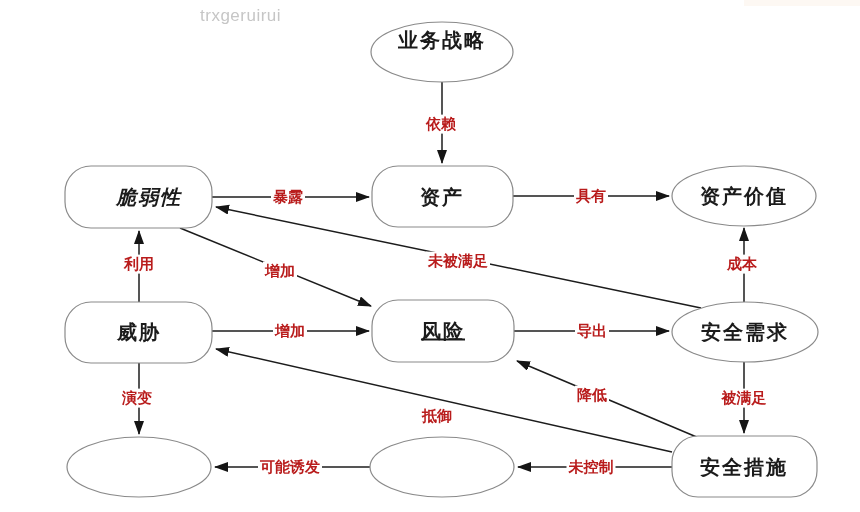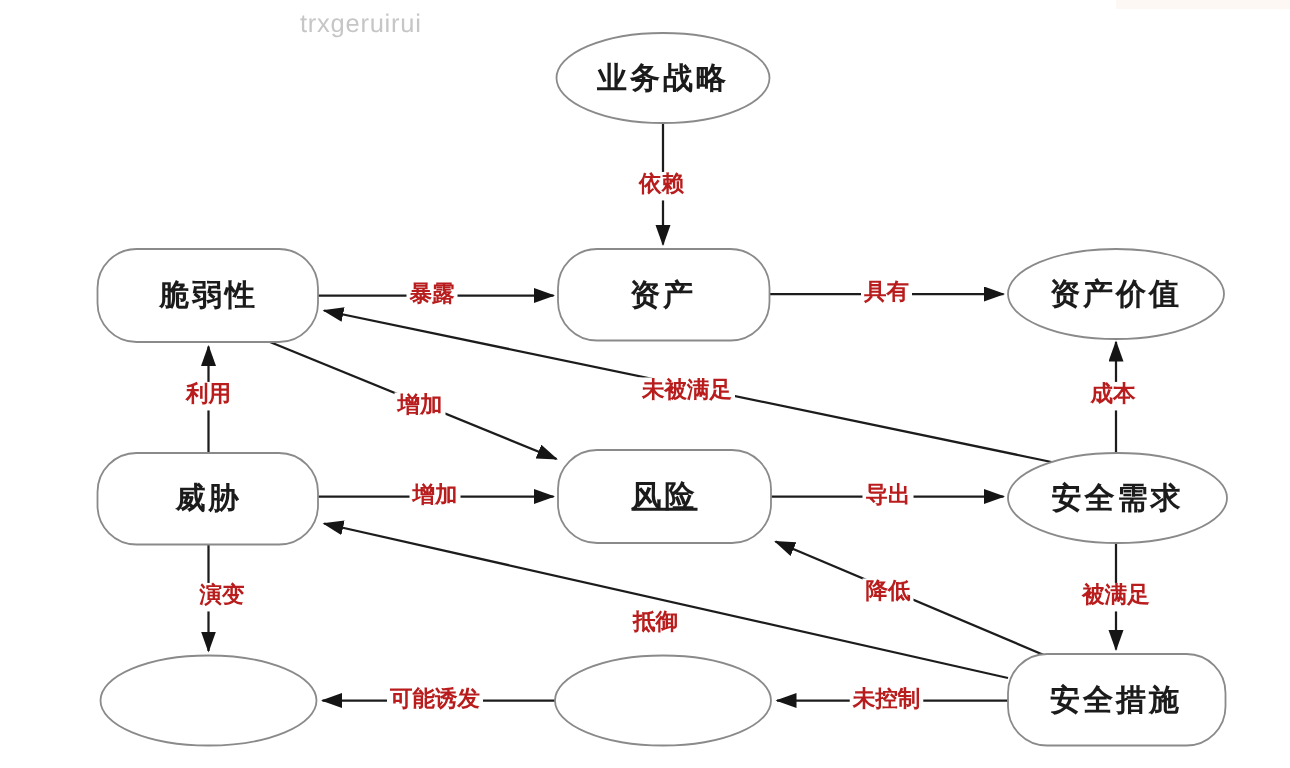--- a/index.html
+++ b/index.html
@@ -69,38 +69,38 @@
       <ellipse cx="744" cy="196" rx="72" ry="30"></ellipse>
       <rect x="65" y="302" width="147" height="61" rx="26"></rect>
       <rect x="372" y="300" width="142" height="62" rx="26"></rect>
       <ellipse cx="745" cy="332" rx="73" ry="30"></ellipse>
       <ellipse cx="139" cy="467" rx="72" ry="30"></ellipse>
       <ellipse cx="442" cy="467" rx="72" ry="30"></ellipse>
       <rect x="672" y="436" width="145" height="61" rx="26"></rect>
     </g>
   </svg>
 
-  <span class="node-label" style="left:442px;top:52px;">业务战略</span>
-  <span class="node-label" style="left:139px;top:197px;">脆弱性</span>
+  <span class="node-label" style="left:442px;top:40px;">业务战略</span>
+  <span class="node-label" style="left:149px;top:197px;font-style:italic;">脆弱性</span>
   <span class="node-label" style="left:442px;top:197px;">资产</span>
   <span class="node-label" style="left:744px;top:196px;">资产价值</span>
   <span class="node-label" style="left:139px;top:332px;">威胁</span>
   <span class="node-label" style="left:443px;top:331px;text-decoration:underline;">风险</span>
   <span class="node-label" style="left:745px;top:332px;">安全需求</span>
   <span class="node-label" style="left:744px;top:467px;">安全措施</span>
 
   <span class="edge-label" style="left:441px;top:124px;">依赖</span>
   <span class="edge-label" style="left:288px;top:197px;">暴露</span>
   <span class="edge-label" style="left:591px;top:196px;text-align:right;">具有</span>
   <span class="edge-label" style="left:139px;top:264px;">利用</span>
   <span class="edge-label" style="left:280px;top:271px;">增加</span>
   <span class="edge-label" style="left:290px;top:331px;">增加</span>
   <span class="edge-label" style="left:592px;top:331px;">导出</span>
   <span class="edge-label" style="left:742px;top:264px;">成本</span>
   <span class="edge-label" style="left:458px;top:261px;">未被满足</span>
-  <span class="edge-label" style="left:137px;top:398px;margin-left:11px;">演变</span>
+  <span class="edge-label" style="left:137px;top:398px;">演变</span>
   <span class="edge-label" style="left:744px;top:398px;">被满足</span>
   <span class="edge-label" style="left:592px;top:395px;">降低</span>
   <span class="edge-label" style="left:437px;top:400px;margin-top:16px;">抵御</span>
   <span class="edge-label" style="left:591px;top:467px;">未控制</span>
   <span class="edge-label" style="left:290px;top:467px;">可能诱发</span>
 
 </div>
 
 </body></html>

